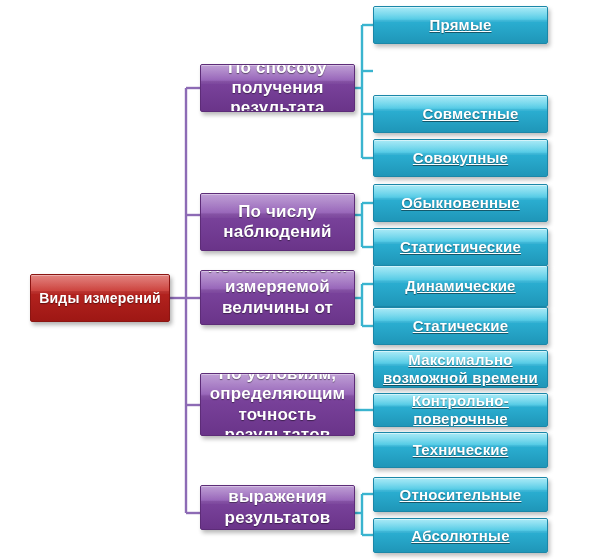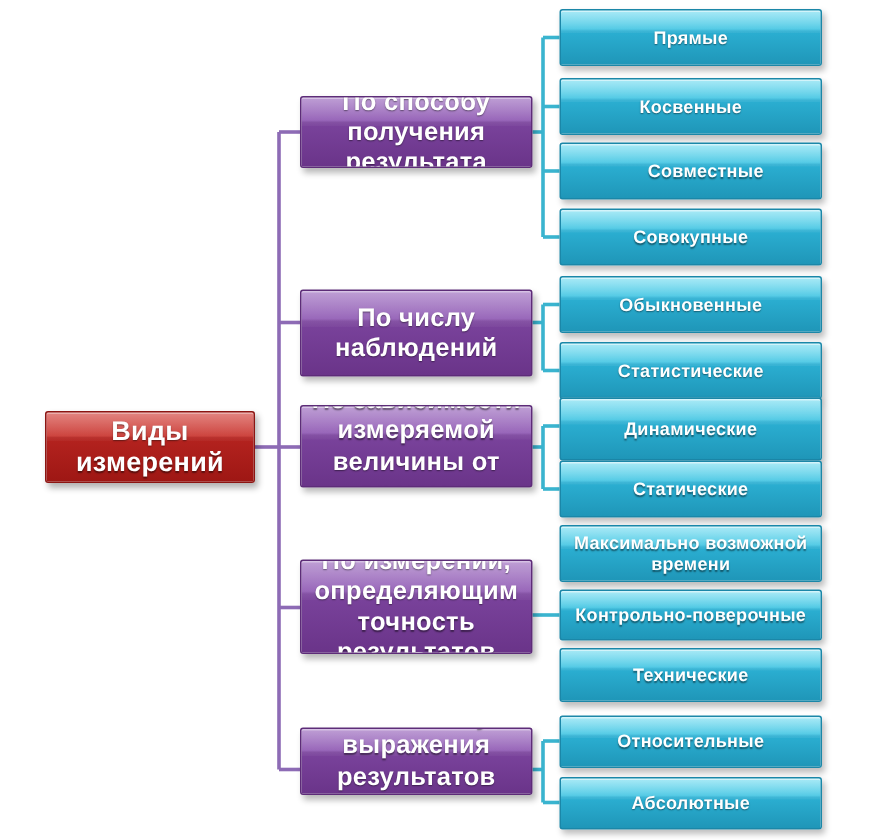--- a/index.html
+++ b/index.html
@@ -58,21 +58,21 @@
     position: absolute;
     left: 0; right: 0; top: 0;
     height: 42%;
     z-index: 1;
     pointer-events: none;
     background: linear-gradient(to bottom, rgba(255,255,255,0.42), rgba(255,255,255,0.04));
   }
 
   
   .node.root {
-    font-size: 18px;
+    font-size: 14px;
     background: linear-gradient(to bottom, #d4453f 0%, #c8332d 34%, #b4231f 36%, #9e1714 100%);
     border: 1px solid #8c1512;
     box-shadow: 2px 3px 4px rgba(0,0,0,0.30),
                 inset 0 1px 0 rgba(255,255,255,0.35);
   }
   .node.root::before {
     background: linear-gradient(to bottom, rgba(255,255,255,0.34), rgba(255,255,255,0.03));
   }
 
   
@@ -82,25 +82,26 @@
     border: 1px solid #5d2c78;
     box-shadow: 2px 3px 4px rgba(0,0,0,0.28),
                 inset 0 1px 0 rgba(255,255,255,0.38);
   }
   .node.cat::before {
     background: linear-gradient(to bottom, rgba(255,255,255,0.36), rgba(255,255,255,0.03));
   }
 
   
   .node.leaf {
-    font-size: 12px;
+    font-size: 15px;
     background: linear-gradient(to bottom, #63d8ef 0%, #3ec4e2 34%, #2bafd2 38%, #1f96b8 100%);
     border: 1px solid #1b87a8;
     box-shadow: 2px 3px 4px rgba(0,0,0,0.26),
                 inset 0 1px 0 rgba(255,255,255,0.50);
+    text-decoration: underline;
   }
   .node.leaf::before {
     background: linear-gradient(to bottom, rgba(255,255,255,0.45), rgba(255,255,255,0.05));
   }
 </style>
 </head>
 <body>
 
 <div id="diagram">
 
@@ -149,23 +150,20 @@
   <div class="node root" style="left:30px; top:274px; width:140px; height:48px;">
     <span class="label">Виды измерений</span>
   </div>
 
   <div class="node cat" style="left:200px; top:64px; width:155px; height:48px;">
     <span class="label">По способу получения результата</span>
   </div>
   <div class="node leaf" style="left:373px; top:6px; width:175px; height:38px;">
     <span class="label">Прямые</span>
   </div>
-  <div class="node leaf" style="left:373px; top:52px; width:175px; height:38px;">
-    <span class="label">Косвенные</span>
-  </div>
   <div class="node leaf" style="left:373px; top:95px; width:175px; height:38px;padding-left:20px;">
     <span class="label">Совместные</span>
   </div>
   <div class="node leaf" style="left:373px; top:139px; width:175px; height:38px;">
     <span class="label">Совокупные</span>
   </div>
 
   <div class="node cat" style="left:200px; top:193px; width:155px; height:58px;">
     <span class="label">По числу наблюдений</span>
   </div>
@@ -180,21 +178,21 @@
     <span class="label">По зависимости измеряемой величины от времени</span>
   </div>
   <div class="node leaf" style="left:373px; top:265px; width:175px; height:42px;">
     <span class="label">Динамические</span>
   </div>
   <div class="node leaf" style="left:373px; top:307px; width:175px; height:38px;">
     <span class="label">Статические</span>
   </div>
 
   <div class="node cat" style="left:200px; top:373px; width:155px; height:63px;">
-    <span class="label">По измерений, определяющим точность результатов</span>
+    <span class="label">По условиям, определяющим точность результатов</span>
   </div>
   <div class="node leaf" style="left:373px; top:350px; width:175px; height:38px;">
     <span class="label">Максимально возможной времени</span>
   </div>
   <div class="node leaf" style="left:373px; top:393px; width:175px; height:34px;">
     <span class="label">Контрольно-поверочные</span>
   </div>
   <div class="node leaf" style="left:373px; top:432px; width:175px; height:36px;">
     <span class="label">Технические</span>
   </div>

